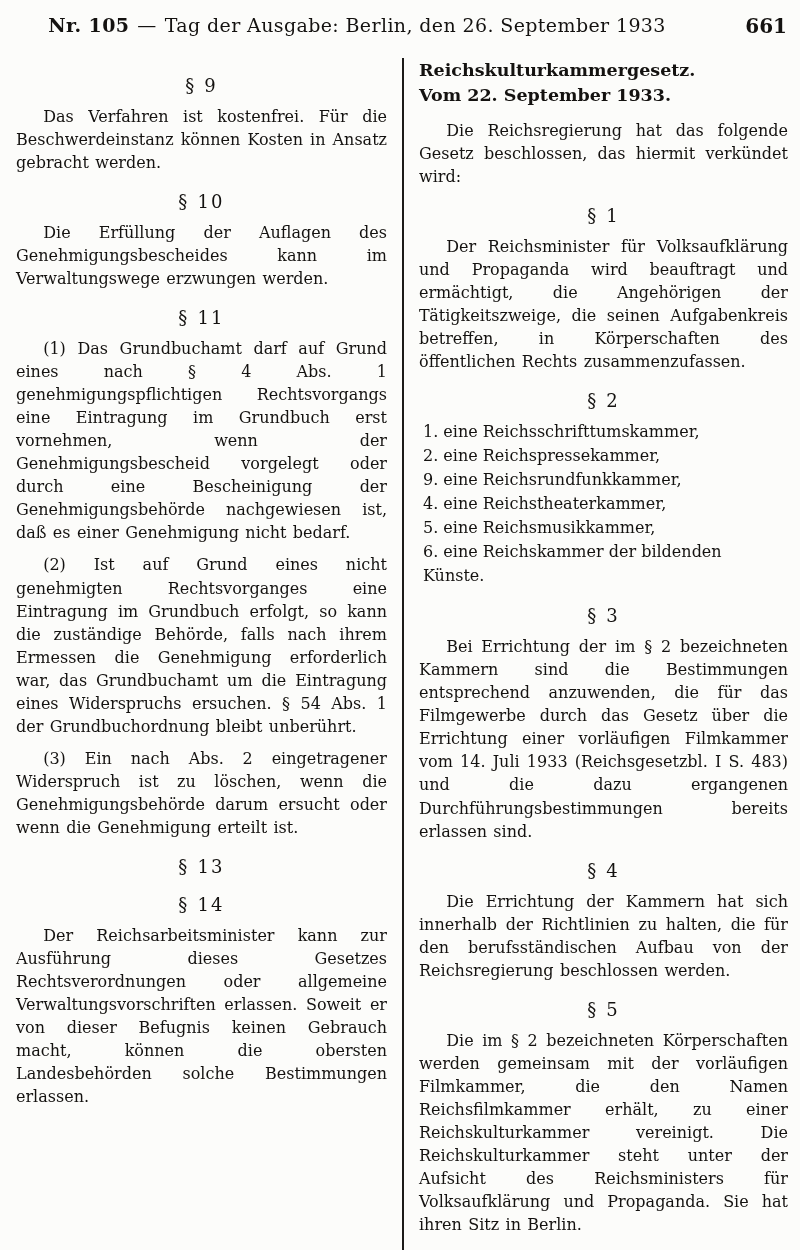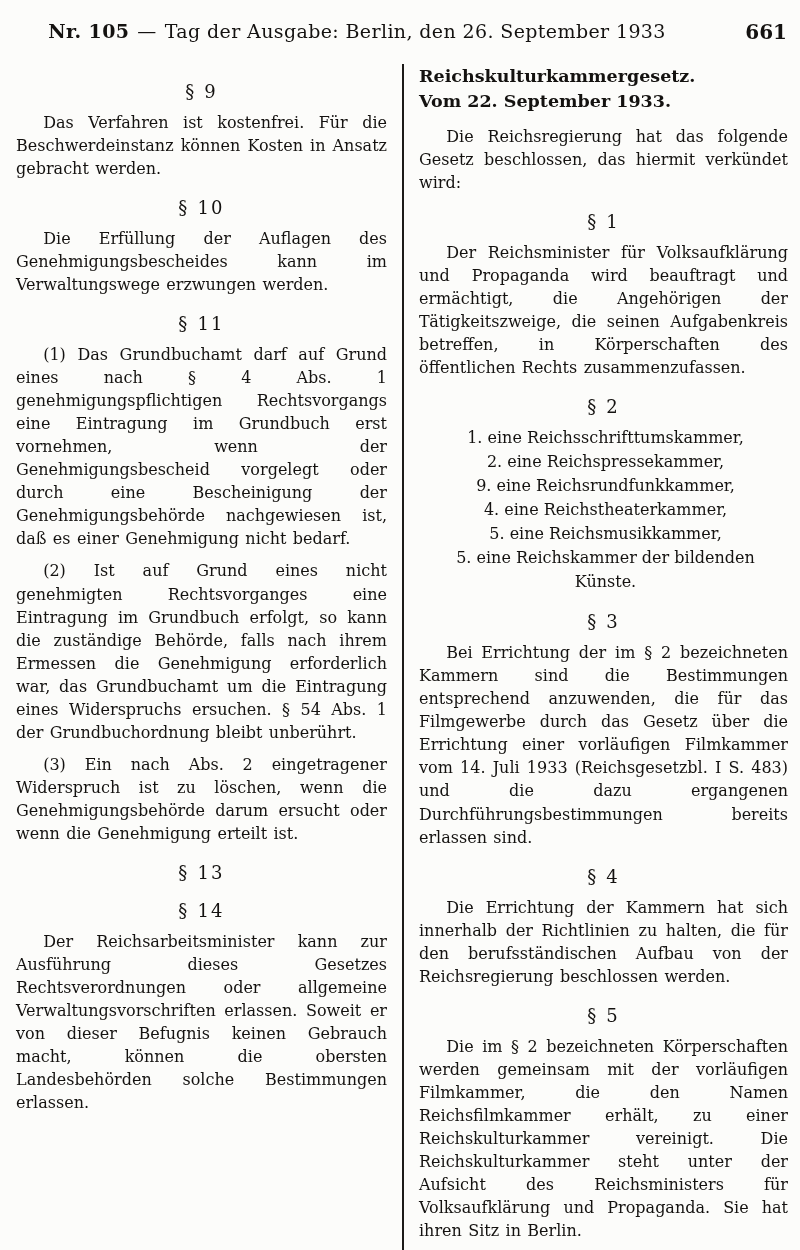--- a/index.html
+++ b/index.html
@@ -16,21 +16,21 @@
     overflow: hidden;
     box-sizing: border-box;
     padding: 14px 12px 0 16px;
     font-family: "DejaVu Serif", "Liberation Serif", serif;
     color: #141210;
   }
   
   .masthead {
     position: relative;
     height: 34px;
-    margin: 6px 0 10px 0;
+    margin: 0 0 10px 0;
   }
   .masthead-line {
     position: absolute;
     left: 0;
     right: 90px;
     text-align: center;
     font-size: 19px;
     white-space: nowrap;
     letter-spacing: 0.02em;
   }
@@ -77,21 +77,20 @@
     text-align: left;
     font-weight: bold;
     font-size: 17.5px;
     line-height: 1.4;
     margin: 0 0 12px 0;
   }
   .numbered-list {
     font-size: 16px;
     line-height: 1.5;
     margin: 2px 0 12px 4px;
-    text-align: center;
   }
   .numbered-list .list-item { text-indent: 0; }
 </style>
 </head>
 <body>
 
 <div class="page">
 
   <div class="masthead">
     <div class="masthead-line">
@@ -148,21 +147,21 @@
       </div>
 
       <div class="section">
         <div class="section-heading">§ 2</div>
         <div class="numbered-list">
           <div class="list-item">1. eine Reichsschrifttumskammer,</div>
           <div class="list-item">2. eine Reichspressekammer,</div>
           <div class="list-item">9. eine Reichsrundfunkkammer,</div>
           <div class="list-item">4. eine Reichstheaterkammer,</div>
           <div class="list-item">5. eine Reichsmusikkammer,</div>
-          <div class="list-item">5. eine Reichskammer der bildenden Künste.</div>
+          <div class="list-item">6. eine Reichskammer der bildenden Künste.</div>
         </div>
       </div>
 
       <div class="section">
         <div class="section-heading">§ 3</div>
         <p class="para">Bei Errichtung der im § 2 bezeichneten Kammern sind die Bestimmungen entsprechend anzuwenden, die für das Filmgewerbe durch das Gesetz über die Errichtung einer vorläufigen Filmkammer vom 14. Juli 1933 (Reichsgesetzbl. I S. 483) und die dazu ergangenen Durchführungsbestimmungen bereits erlassen sind.</p>
       </div>
 
       <div class="section">
         <div class="section-heading">§ 4</div>

